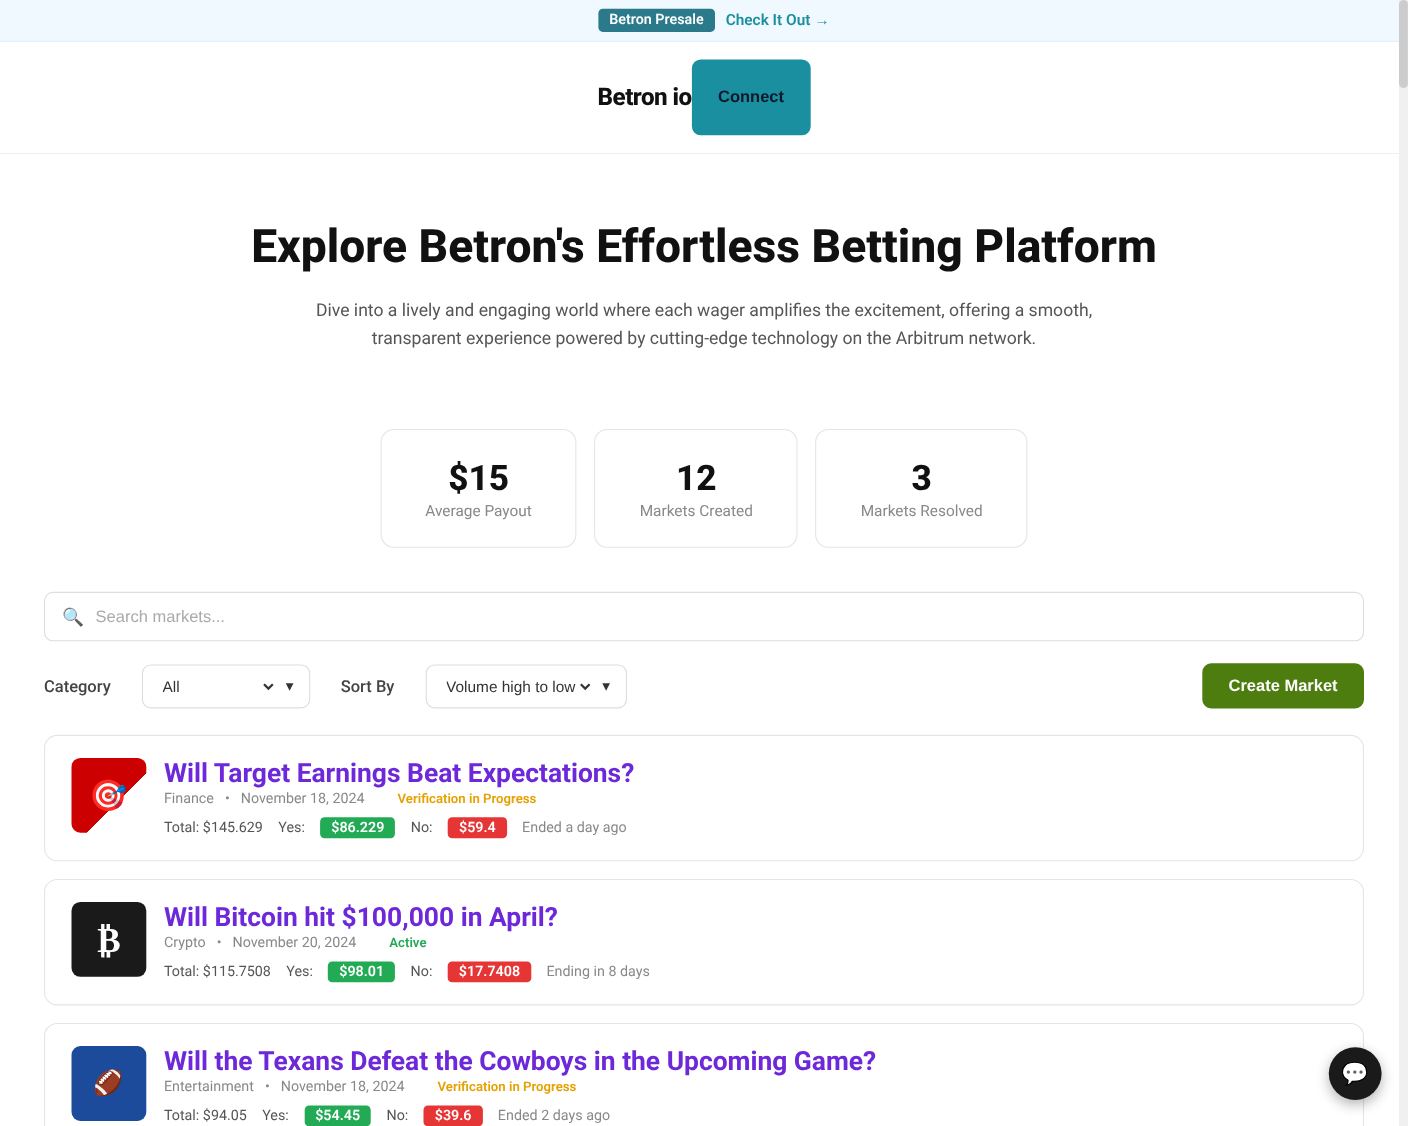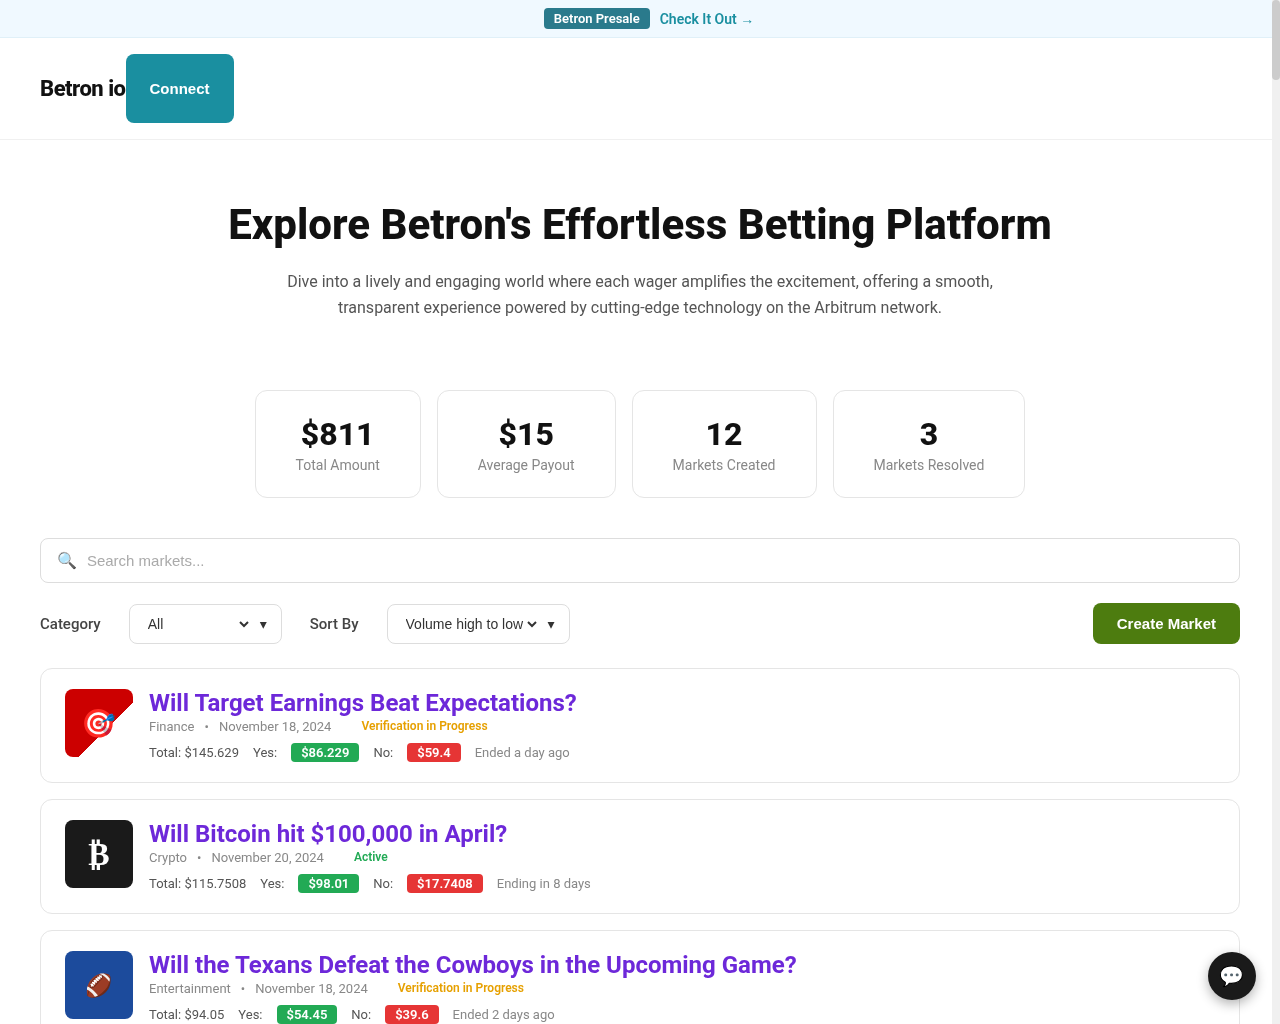--- a/index.html
+++ b/index.html
@@ -30,33 +30,33 @@
       color: #1a8fa0;
       font-weight: 600;
       text-decoration: none;
       cursor: pointer;
     }
 
     
     .navbar {
       display: flex;
       align-items: center;
-      justify-content: flex-start;
+      justify-content: center;
       padding: 16px 40px;
       border-bottom: 1px solid #f0f0f0;
     }
     .logo {
       font-size: 22px;
       font-weight: 800;
       color: #111;
       letter-spacing: -0.5px;
     }
     .connect-btn {
       background: #1a8fa0;
-      color: #ffffff;
+      color: #0f172a;
       border: none;
       padding: 26px 24px;
       border-radius: 8px;
       font-size: 15px;
       font-weight: 600;
       cursor: pointer;
     }
 
     
     .hero {
@@ -355,24 +355,20 @@
   <div class="logo">Betron io</div>
   <button class="connect-btn">Connect</button>
 </nav>
 
 <section class="hero">
   <h1>Explore Betron's Effortless Betting Platform</h1>
   <p>Dive into a lively and engaging world where each wager amplifies the excitement, offering a smooth, transparent experience powered by cutting-edge technology on the Arbitrum network.</p>
 </section>
 
 <div class="stats-row">
-  <div class="stat-card">
-    <div class="stat-value">$811</div>
-    <div class="stat-label">Total Amount</div>
-  </div>
   <div class="stat-card">
     <div class="stat-value">$15</div>
     <div class="stat-label">Average Payout</div>
   </div>
   <div class="stat-card">
     <div class="stat-value">12</div>
     <div class="stat-label">Markets Created</div>
   </div>
   <div class="stat-card">
     <div class="stat-value">3</div>

